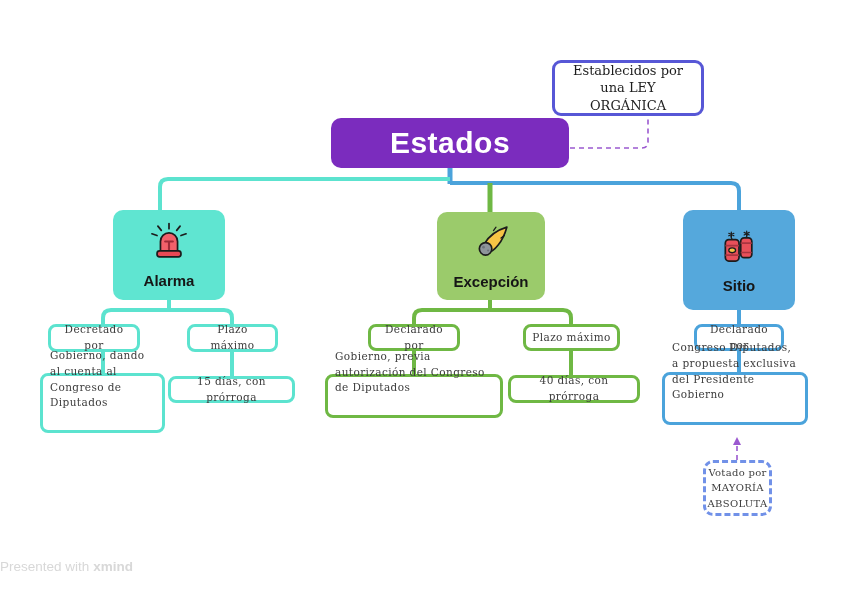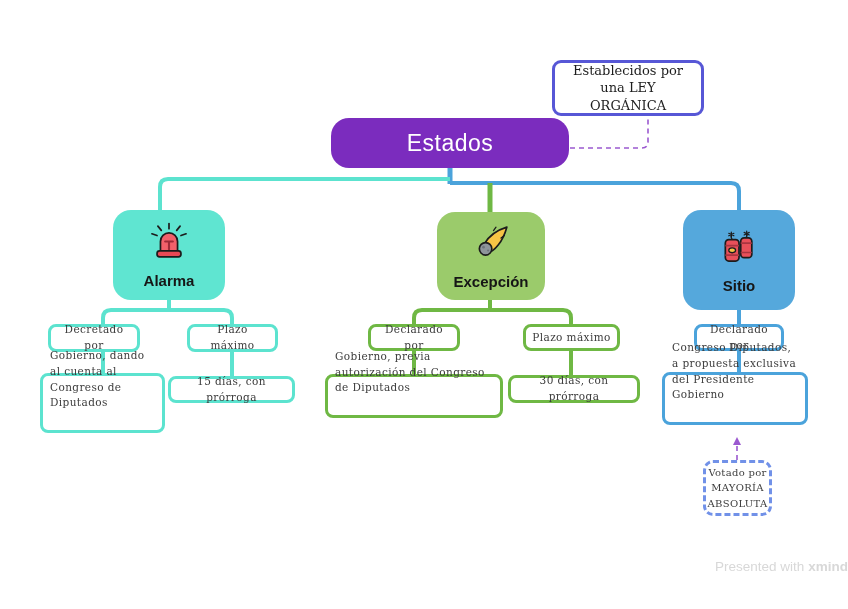--- a/index.html
+++ b/index.html
@@ -1,45 +1,45 @@
 <!DOCTYPE html>
 <html><head>
 <meta charset="utf-8">
 <style>
   html,body{margin:0;padding:0;background:#fff;}
   .stage{position:relative;width:848px;height:609px;background:#ffffff;overflow:hidden;
          font-family:"Liberation Sans",sans-serif;}
   .layer{position:absolute;left:0;top:0;z-index:1;}
   .node{position:absolute;z-index:2;box-sizing:border-box;display:flex;align-items:center;justify-content:center;}
 
-  .root{background:#7B2CBE;border-radius:18px;color:#ffffff;font-size:23px;font-weight:normal;letter-spacing:.5px;}
+  .root{background:#7B2CBE;border-radius:10px;color:#ffffff;font-size:30px;font-weight:bold;letter-spacing:.5px;}
 
   .callout-top{background:#fff;border:3px solid #5757D6;border-radius:9px;
                font-family:"DejaVu Serif",serif;font-size:13px;color:#1d1d1d;
                text-align:center;line-height:1.35;padding:4px 8px;margin-top:18px;}
   .callout-bottom{background:#fff;border:3px dashed #7191E8;border-radius:10px;
                font-family:"DejaVu Serif",serif;font-size:10px;color:#3C3C3C;
                text-align:center;line-height:1.55;letter-spacing:.3px;padding:2px 3px;}
 
-  .topic{flex-direction:column;gap:10px;border-radius:18px;color:#161616;
+  .topic{flex-direction:column;gap:10px;border-radius:10px;color:#161616;
          font-size:15px;font-weight:600;}
   .topic .icon{line-height:0;}
   .topic-alarma{background:#5FE5D1;}
   .topic-excepcion{background:#9BCB6B;}
   .topic-sitio{background:#55A8DC;}
 
   .sub{background:#fff;border:3px solid;border-radius:8px;
        font-family:"DejaVu Serif",serif;font-size:10.5px;color:#3C3C3C;
        letter-spacing:.4px;line-height:1.5;padding:2px 5px;text-align:center;}
   .sub.multiline{text-align:left;justify-content:flex-start;padding:19px 7px;align-items:flex-end;}
   .teal-b{border-color:#5CE3CF;}
   .green-b{border-color:#6FB844;}
   .blue-b{border-color:#4BA3DB;}
 
-  .footer{position:absolute;left:0;right:0;top:559px;z-index:2;text-align:right;
+  .footer{position:absolute;left:0;right:0;top:559px;z-index:2;text-align:left;
           font-size:13.5px;color:#D8D8D8;}
   .footer .brand{font-weight:bold;margin-left:4px;}
 </style>
 </head>
 <body>
 
 <div class="stage">
 
   <svg class="layer" width="848" height="609">
 
@@ -142,21 +142,21 @@
   <div class="node sub teal-b multiline" style="left:40px;top:373px;width:125px;height:60px;">
     <span>Gobierno, dando al cuenta al Congreso de Diputados</span>
   </div>
   <div class="node sub teal-b" style="left:168px;top:376px;width:127px;height:27px;">
     <span>15 días, con prórroga</span>
   </div>
   <div class="node sub green-b multiline" style="left:325px;top:374px;width:178px;height:44px;">
     <span>Gobierno, previa autorización del Congreso de Diputados</span>
   </div>
   <div class="node sub green-b" style="left:508px;top:375px;width:132px;height:28px;">
-    <span>30 días, con prórroga</span>
+    <span>40 días, con prórroga</span>
   </div>
   <div class="node sub blue-b multiline" style="left:662px;top:372px;width:146px;height:53px;">
     <span>Congreso Diputados, a propuesta exclusiva del Presidente Gobierno</span>
   </div>
 
   <div class="node callout-bottom" style="left:703px;top:460px;width:69px;height:56px;">
     <span>Votado por MAYORÍA ABSOLUTA</span>
   </div>
 
   <div class="footer">

